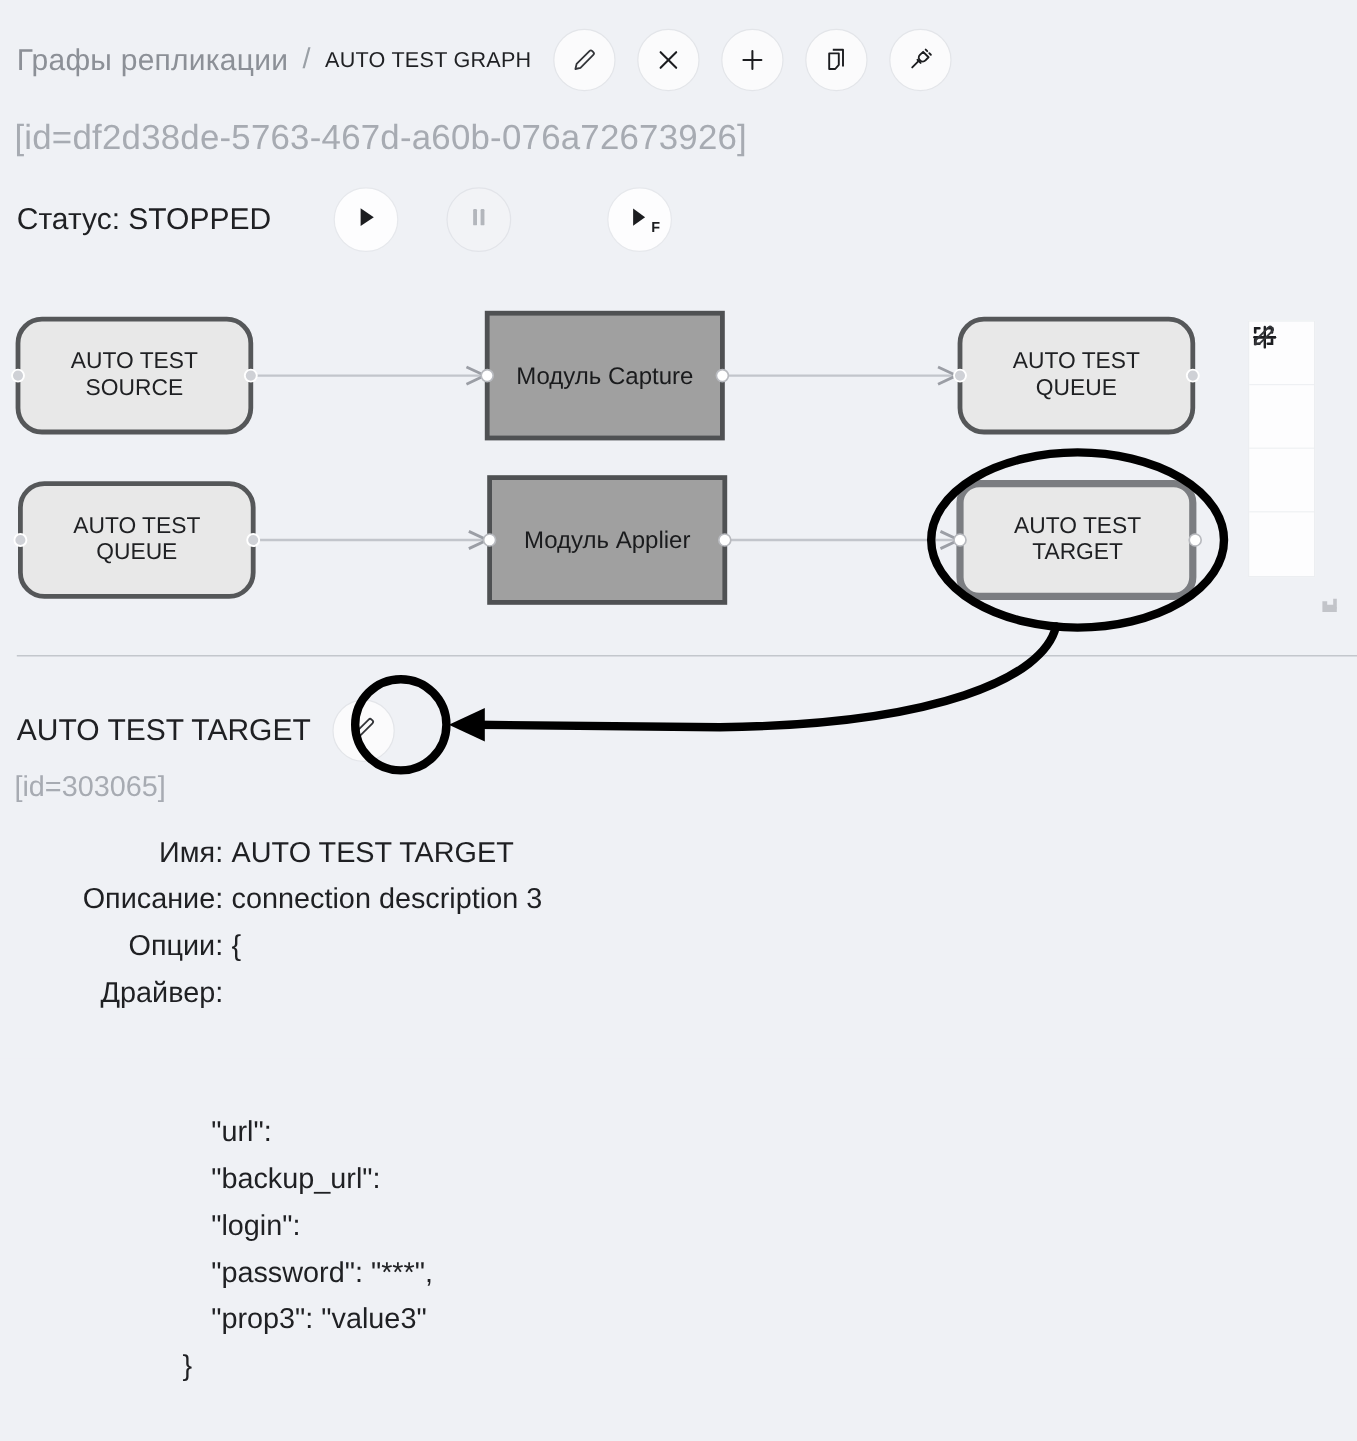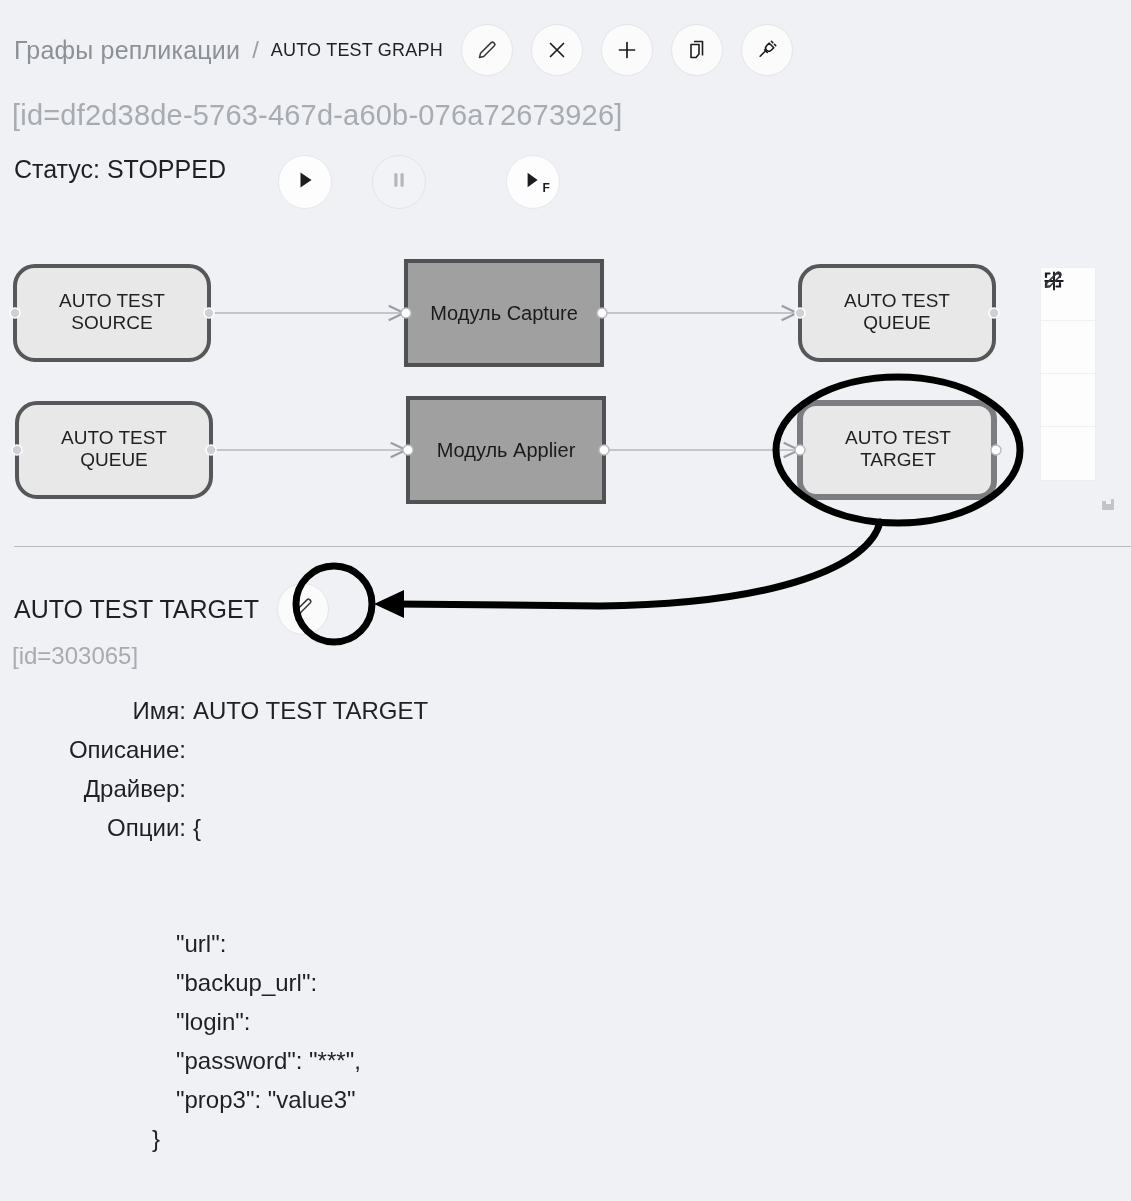--- a/index.html
+++ b/index.html
@@ -30,21 +30,21 @@
   .icon-btn svg { display: block; }
 
   .graph-id {
     position: absolute; left: 12px; top: 99px;
     font-size: 29px; color: #a7abb2; letter-spacing: .2px;
   }
 
   
   .status-row {
     position: absolute; left: 14px; top: 155px;
-    display: flex; height: 56px; gap: 24px;
+    display: flex; align-items: center; height: 56px; gap: 24px;
   }
   .status-text { font-size: 25px; color: #1f2023; white-space: nowrap; }
   .round-btn {
     width: 54px; height: 54px; border-radius: 50%;
     background: #fdfdfe; border: 1px solid #e6e8ec;
     display: flex; align-items: center; justify-content: center;
     cursor: pointer; flex: none;
   }
   .round-btn.play { margin-left: 28px; }
   .round-btn.pause { margin-left: 16px; background: #f2f3f6; border-color: #e2e4e9; cursor: default; }
@@ -313,28 +313,29 @@
 
   <div class="detail-id">[id=303065]</div>
 
   <div class="props">
     <div class="prop-row">
       <span class="prop-label">Имя:</span>
       <span class="prop-value">AUTO TEST TARGET</span>
     </div>
     <div class="prop-row">
       <span class="prop-label">Описание:</span>
+      <span class="prop-value">connection description 3</span>
+    </div>
+    <div class="prop-row">
+      <span class="prop-label">Опции:</span>
+      <span class="prop-value">{</span>
     </div>
     <div class="prop-row">
       <span class="prop-label">Драйвер:</span>
       <span class="prop-value"></span>
-    </div>
-    <div class="prop-row">
-      <span class="prop-label">Опции:</span>
-      <span class="prop-value">{</span>
     </div>
   </div>
 
   <div class="opt-lines">
     <div class="opt-line indent">"url":</div>
     <div class="opt-line indent">"backup_url":</div>
     <div class="opt-line indent">"login":</div>
     <div class="opt-line indent">"password": "***",</div>
     <div class="opt-line indent">"prop3": "value3"</div>
     <div class="opt-line brace-close">}</div>

